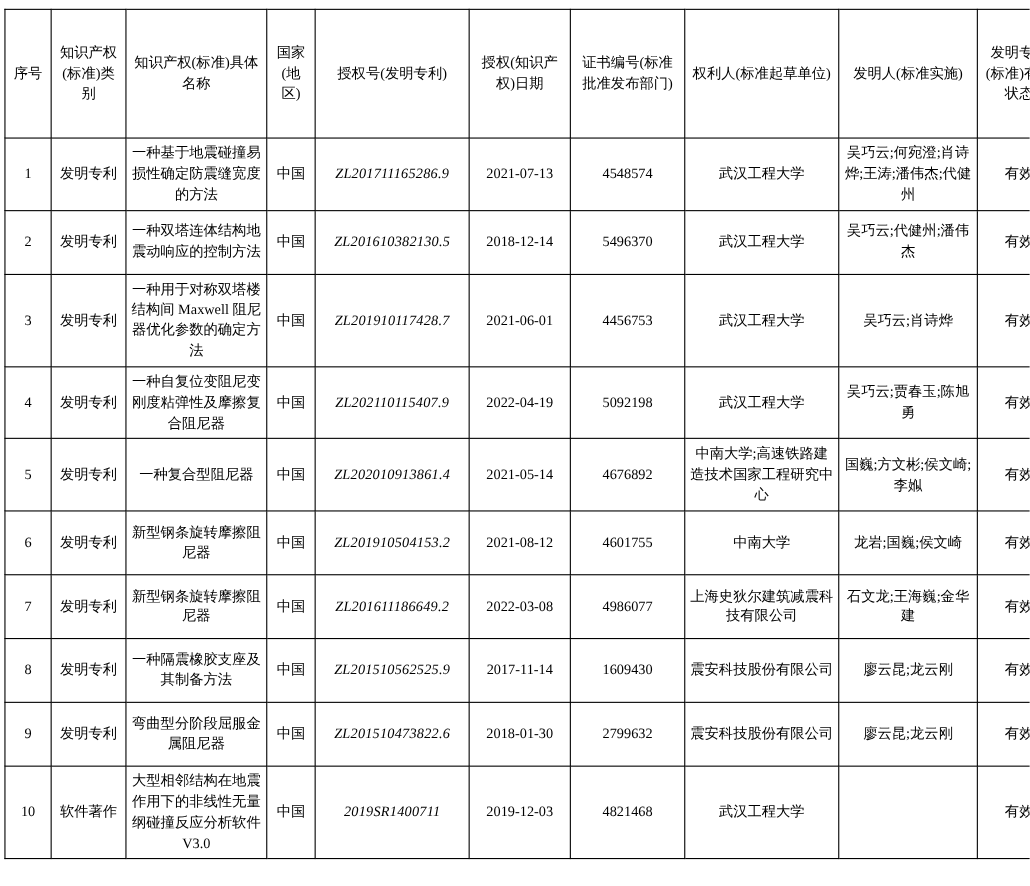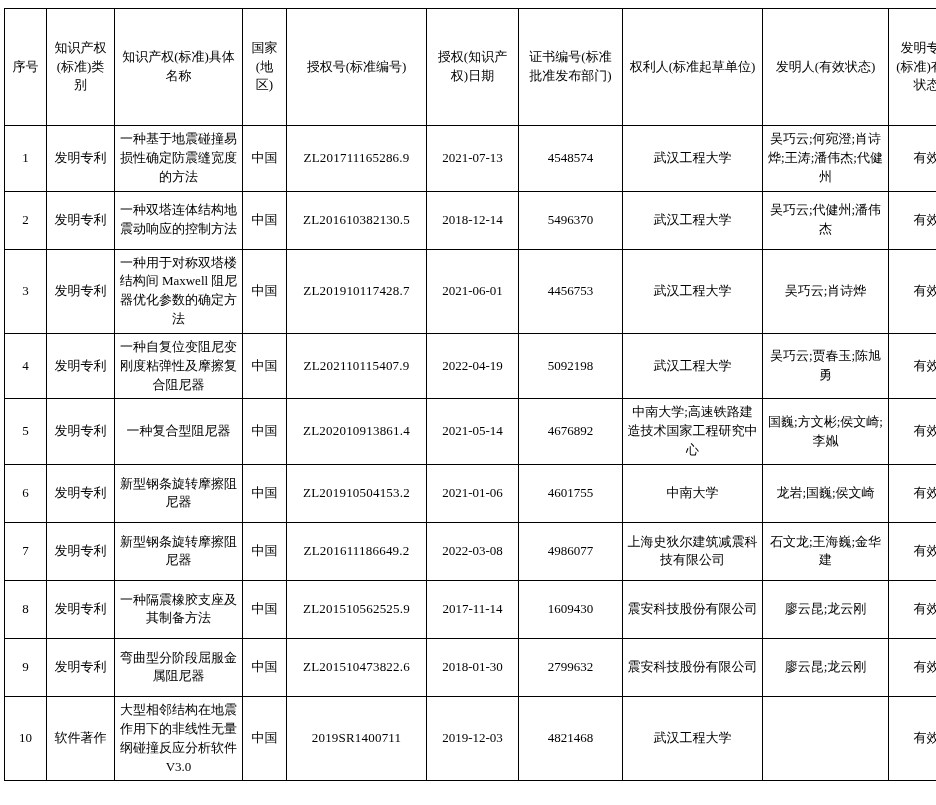--- a/index.html
+++ b/index.html
@@ -51,21 +51,21 @@
   .col-date      { width: 92px; }
   .col-certno    { width: 104px; }
   .col-owner     { width: 140px; }
   .col-inventor  { width: 126px; }
   .col-status    { width: 76px; }
 
   td.cell-idx      { font-size: 13px; }
   td.cell-cat      { font-size: 13px; }
   td.cell-name     { font-size: 13px; line-height: 1.5; }
   td.cell-country  { font-size: 13px; }
-  td.cell-grantno  { font-size: 13px; letter-spacing: 0.2px; }
+  td.cell-grantno  { font-size: 13px; letter-spacing: 0.2px; font-style: italic; }
   td.cell-date     { font-size: 13px; }
   td.cell-certno   { font-size: 13px; }
   td.cell-owner    { font-size: 13px; line-height: 1.5; }
   td.cell-inventor { font-size: 13px; line-height: 1.5; }
   td.cell-status   { font-size: 13px; }
 
   tr.row { height: 58px; }
 </style>
 </head>
 <body>
@@ -83,25 +83,25 @@
       <col class="col-owner">
       <col class="col-inventor">
       <col class="col-status">
     </colgroup>
     <thead>
       <tr>
         <th>序号</th>
         <th>知识产权(标准)类别</th>
         <th>知识产权(标准)具体名称</th>
         <th>国家(地区)</th>
-        <th>授权号(标准编号)</th>
+        <th>授权号(发明专利)</th>
         <th>授权(知识产权)日期</th>
         <th>证书编号(标准批准发布部门)</th>
         <th>权利人(标准起草单位)</th>
-        <th>发明人(有效状态)</th>
+        <th>发明人(标准实施)</th>
         <th>发明专利(标准)有效状态</th>
       </tr>
     </thead>
     <tbody>
       <tr class="row">
         <td class="cell-idx">1</td>
         <td class="cell-cat">发明专利</td>
         <td class="cell-name">一种基于地震碰撞易损性确定防震缝宽度的方法</td>
         <td class="cell-country">中国</td>
         <td class="cell-grantno">ZL201711165286.9</td>
@@ -158,21 +158,21 @@
         <td class="cell-owner">中南大学;高速铁路建造技术国家工程研究中心</td>
         <td class="cell-inventor">国巍;方文彬;侯文崎;李娰</td>
         <td class="cell-status">有效</td>
       </tr>
       <tr class="row">
         <td class="cell-idx">6</td>
         <td class="cell-cat">发明专利</td>
         <td class="cell-name">新型钢条旋转摩擦阻尼器</td>
         <td class="cell-country">中国</td>
         <td class="cell-grantno">ZL201910504153.2</td>
-        <td class="cell-date">2021-01-06</td>
+        <td class="cell-date">2021-08-12</td>
         <td class="cell-certno">4601755</td>
         <td class="cell-owner">中南大学</td>
         <td class="cell-inventor">龙岩;国巍;侯文崎</td>
         <td class="cell-status">有效</td>
       </tr>
       <tr class="row">
         <td class="cell-idx">7</td>
         <td class="cell-cat">发明专利</td>
         <td class="cell-name">新型钢条旋转摩擦阻尼器</td>
         <td class="cell-country">中国</td>

